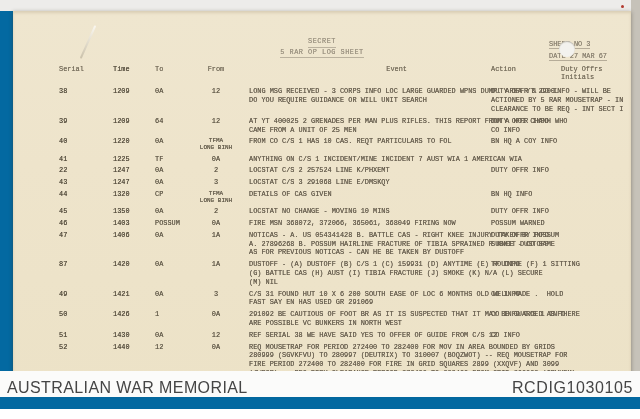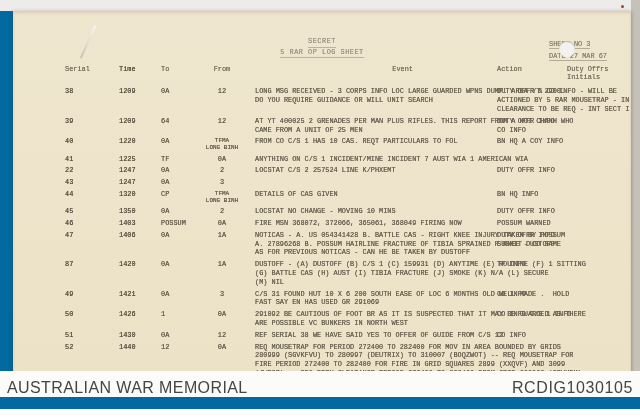--- a/index.html
+++ b/index.html
@@ -29,21 +29,21 @@
   .titles .u{ border-bottom:1px solid rgba(138,129,113,.65); padding-bottom:.5px; display:inline-block;}
   .sheet-meta{
     position:absolute; top:27px; right:24px; text-align:left;
     font-size:6.9px; line-height:12px; color:#7e7565; opacity:.85;
   }
   .sheet-meta .u{ border-bottom:1px solid rgba(126,117,101,.6); display:inline-block; line-height:8px;}
   .hole-punch{
     position:absolute; top:30px; left:546px; width:16px; height:16px; border-radius:50%;
     background:#f3f2ee; box-shadow:inset 0 1px 1px rgba(90,80,60,.35);
   }
-  .table{ position:absolute; left:52px; top:54px; width:570px; }
+  .table{ position:absolute; left:46px; top:54px; width:570px; }
   .grid{ display:grid; grid-template-columns:44px 46px 34px 66px 242px 70px 68px; align-items:start;}
   .thead{ color:#7b7260; font-size:6.9px; line-height:8.2px; margin-bottom:6px;}
   .thead .c{ white-space:pre-line; }
   .thead .ev{ text-align:right; padding-right:84px; }
   .row{ margin-bottom:3px; font-size:6.9px; line-height:8.8px; }
   .c{ white-space:pre; overflow:visible; }
   .serial,.time{ color:#5a5242; }
   .time{ padding-left:10px; }
   .to{ padding-left:6px; }
   .from{ text-align:center; font-size:6px; line-height:6.6px; padding-top:1px; white-space:pre;}
@@ -145,20 +145,21 @@
     <span class="c event">LOCSTAT C/S 2 257524 LINE K/PHXEMT</span>
     <span class="c action">DUTY OFFR INFO</span>
     <span class="c"></span>
   </div>
 
   <div class="grid row">
     <span class="c serial">43</span>
     <span class="c time">1247</span>
     <span class="c to">0A</span>
     <span class="c from one">3</span>
+    <span class="c event">LOCSTAT C/S 3 291068 LINE E/DMSKQY</span>
     <span class="c action"></span>
     <span class="c"></span>
   </div>
 
   <div class="grid row">
     <span class="c serial">44</span>
     <span class="c time">1320</span>
     <span class="c to">CP</span>
     <span class="c from">TFMA
 LONG BINH</span>

